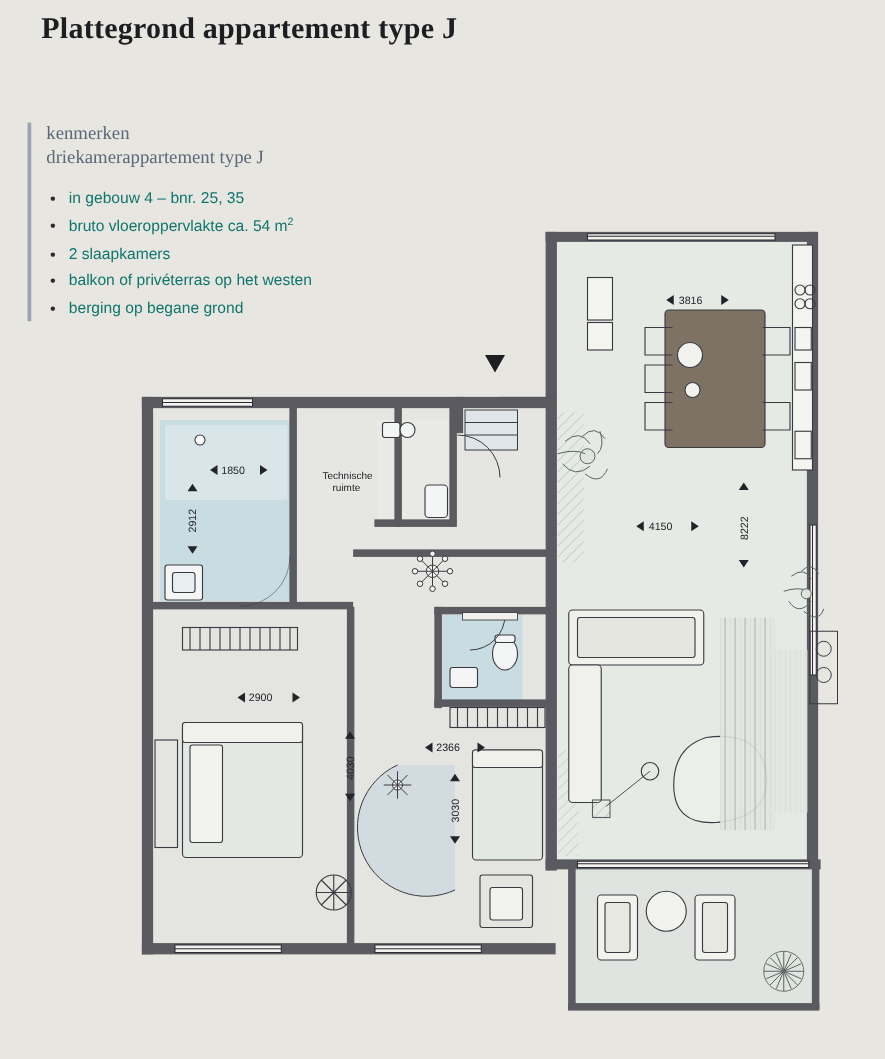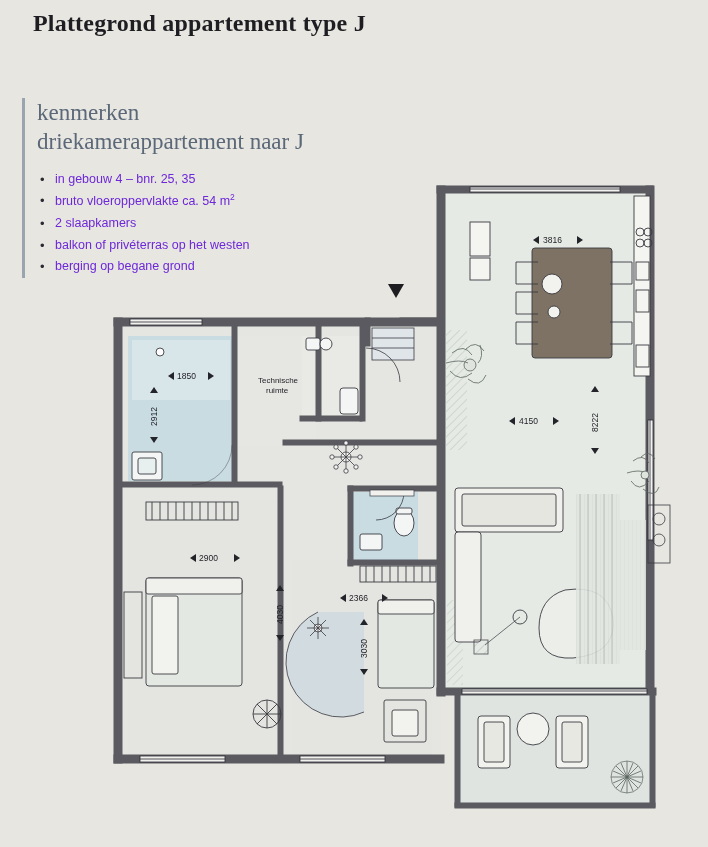--- a/index.html
+++ b/index.html
@@ -28,35 +28,35 @@
   .kenmerken-block {
     position: absolute;
     left: 22px;
     top: 98px;
     width: 420px;
     border-left: 3px solid #9aa5b0;
     padding-left: 12px;
   }
   .kenmerken-head {
     font-family: "Liberation Serif", serif;
-    font-size: 23px;
+    font-size: 15px;
     color: #5b6878;
     line-height: 1.28;
     font-weight: normal;
   }
   .kenmerken-list {
     margin: 12px 0 0 0;
     padding: 0 0 0 18px;
     list-style: none;
   }
   .kenmerken-list li {
     position: relative;
     font-size: 12.5px;
     line-height: 1.72;
-    color: #6d28d9;
+    color: #0f766e;
   }
   .kenmerken-list li::before {
     content: "•";
     position: absolute;
     left: -15px;
     top: 0;
     color: #2b2b33;
     font-size: 13px;
   }
   .sup {
@@ -80,21 +80,21 @@
   }
 </style>
 </head>
 <body>
 
 <div class="page-title">Plattegrond appartement type J</div>
 
 <div class="kenmerken-block">
   <div class="kenmerken-head">
     <div>kenmerken</div>
-    <div>driekamerappartement naar J</div>
+    <div>driekamerappartement type J</div>
   </div>
   <ul class="kenmerken-list">
     <li><span>in gebouw 4 – bnr. 25, 35</span></li>
     <li><span>bruto vloeroppervlakte ca. 54 m</span><span class="sup">2</span></li>
     <li><span>2 slaapkamers</span></li>
     <li><span>balkon of privéterras op het westen</span></li>
     <li><span>berging op begane grond</span></li>
   </ul>
 </div>
 

